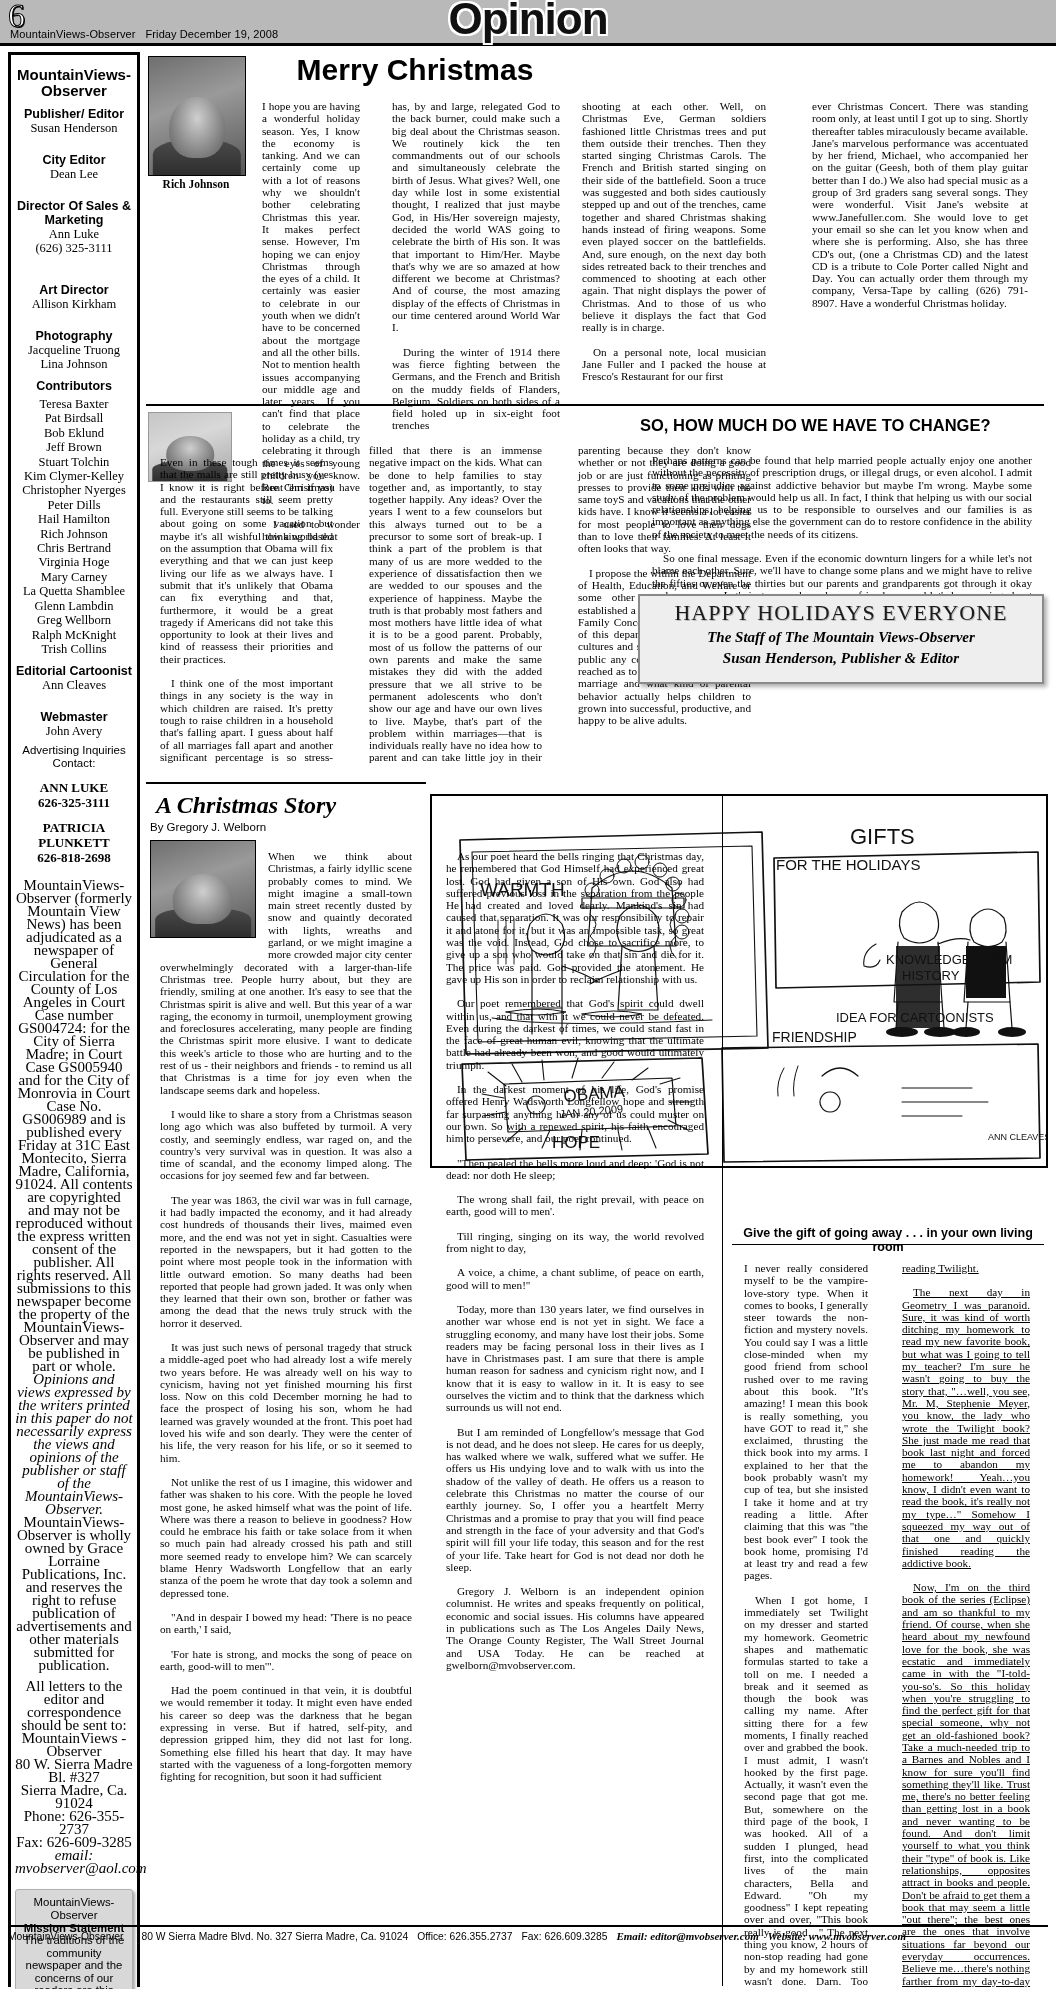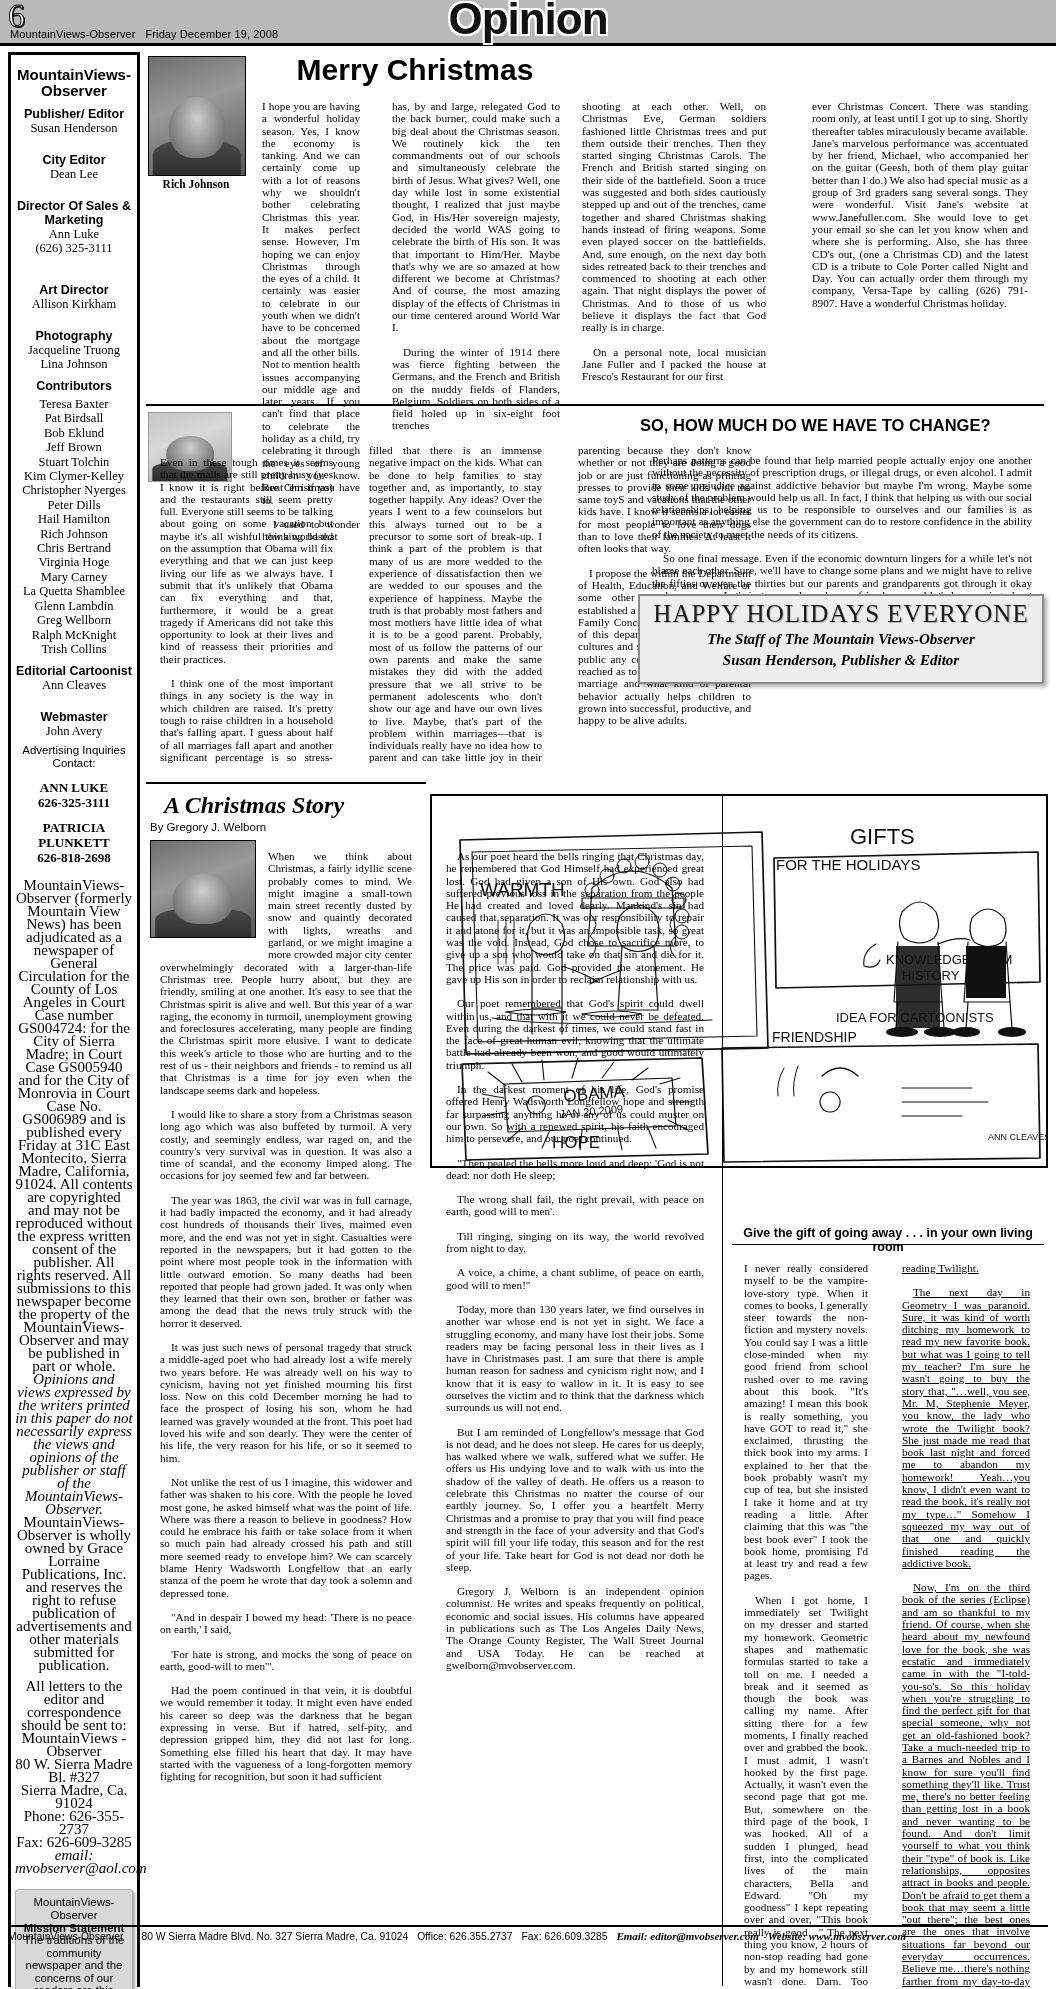--- a/index.html
+++ b/index.html
@@ -174,21 +174,21 @@
   .hh-box{
     border:2px solid #8a8a8a;
     background:#eeeeee;
     box-shadow:3px 3px 4px rgba(0,0,0,.3);
     text-align:center;
     padding:4px 6px 8px 6px;
     box-sizing:border-box;
   }
   .hh-title{
     font-family:"Liberation Serif",serif;
-    font-size:25px;letter-spacing:1px;
+    font-size:22px;letter-spacing:1px;
     color:#1b1b1b;
     text-shadow:1px 1px 0 #bdbdbd;
     font-variant:small-caps;
     font-weight:normal;
   }
   .hh-sub{
     font-family:"Liberation Serif",serif;
     font-style:italic;font-weight:bold;font-size:15px;line-height:19px;
     margin-top:2px;
   }
@@ -478,21 +478,21 @@
             <text x="470" y="184" font-size="13">HISTORY</text>
             <text x="404" y="226" font-size="13">IDEA FOR CARTOONISTS</text>
             <text x="556" y="344" font-size="9">ANN CLEAVES</text>
           </g>
         </svg>
       </div>
 
       <div class="hrule2" style="left:0;top:730px;width:280px;"></div>
 
       <div class="art" style="left:0;top:740px;width:574px;height:1190px;">
-        <div class="cs-title" style="position:absolute;left:18px;top:0;">A Christmas Story</div>
+        <div class="cs-title" style="position:absolute;left:10px;top:0;">A Christmas Story</div>
         <div class="cs-by" style="position:absolute;left:4px;top:28px;">By Gregory J. Welborn</div>
 
         <div class="photo person" style="position:absolute;left:4px;top:48px;width:104px;height:96px;"></div>
 
         <div class="cols" style="position:absolute;left:2px;top:46px;width:276px;height:1140px;">
             <p class="noind"><span style="float: left; width: 108px; height: 100px;"></span>When we think about Christmas, a fairly idyllic scene probably comes to mind.  We might imagine a small-town main street recently dusted by snow and quaintly decorated with lights, wreaths and garland, or we might imagine a more crowded major city center overwhelmingly decorated with a larger-than-life Christmas tree.  People hurry about, but they are friendly, smiling at one another.  It's easy to see that the Christmas spirit is alive and well. But this year of a war raging, the economy in turmoil, unemployment growing and foreclosures accelerating, many people are finding the Christmas spirit more elusive.  I want to dedicate this week's article to those who are hurting and to the rest of us - their neighbors and friends - to remind us all that Christmas is a time for joy even when the landscape seems dark and hopeless.</p>
             <p>I would like to share a story from a Christmas season long ago which was also buffeted by turmoil.  A very costly, and seemingly endless, war raged on, and the country's very survival was in question.  It was also a time of scandal, and the economy limped along.  The occasions for joy seemed few and far between.</p>
             <p>The year was 1863, the civil war was in full carnage, it had badly impacted the economy, and it had already cost hundreds of thousands their lives, maimed even more, and the end was not yet in sight.  Casualties were reported in the newspapers, but it had gotten to the point where most people took in the information with little outward emotion.  So many deaths had been reported that people had grown jaded.  It was only when they learned that their own son, brother or father was among the dead that the news truly struck with the horror it deserved.</p>
             <p>It was just such news of personal tragedy that struck a middle-aged poet who had already lost a wife merely two years before.  He was already well on his way to cynicism, having not yet finished mourning his first loss.  Now on this cold December morning he had to face the prospect of losing his son, whom he had learned was gravely wounded at the front.  This poet had loved his wife and son dearly.  They were the center of his life, the very reason for his life, or so it seemed to him.</p>
             <p>Not unlike the rest of us I imagine, this widower and father was shaken to his core.  With the people he loved most gone, he asked himself what was the point of life. Where was there a reason to believe in goodness?  How could he embrace his faith or take solace from it when so much pain had already crossed his path and still more seemed ready to envelope him?  We can scarcely blame Henry Wadsworth Longfellow that an early stanza of the poem he wrote that day took a solemn and depressed tone.</p>

